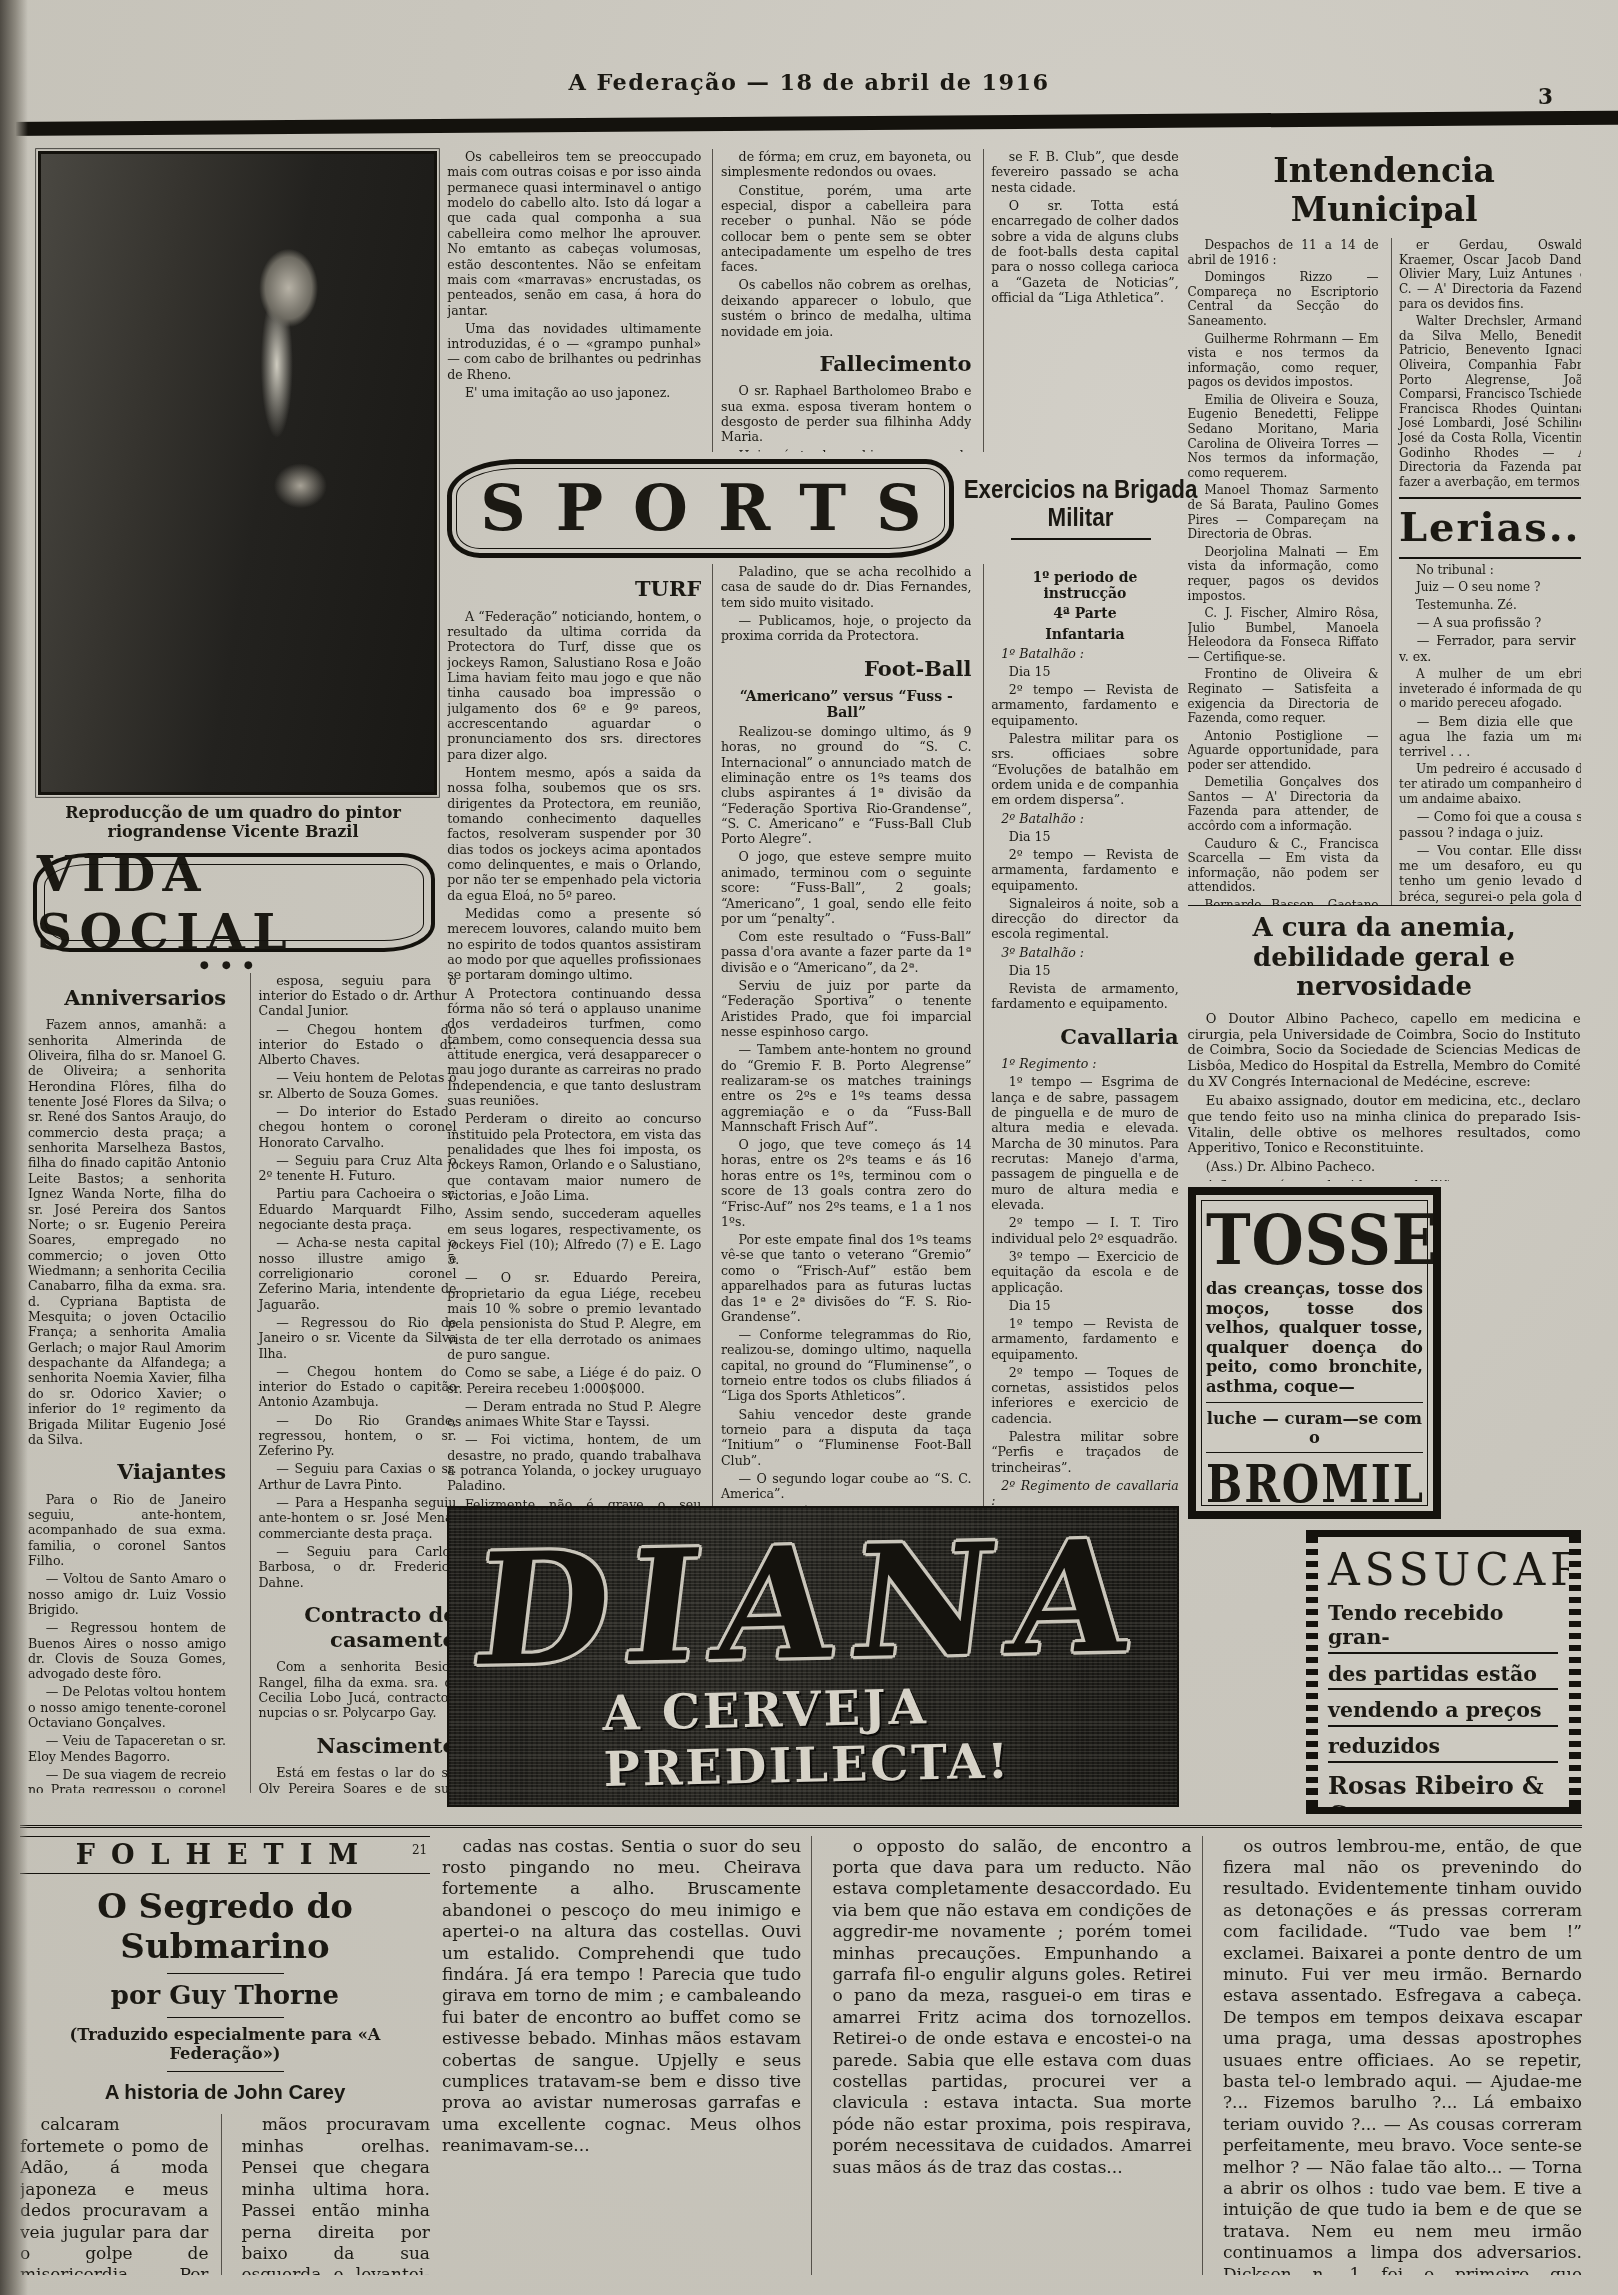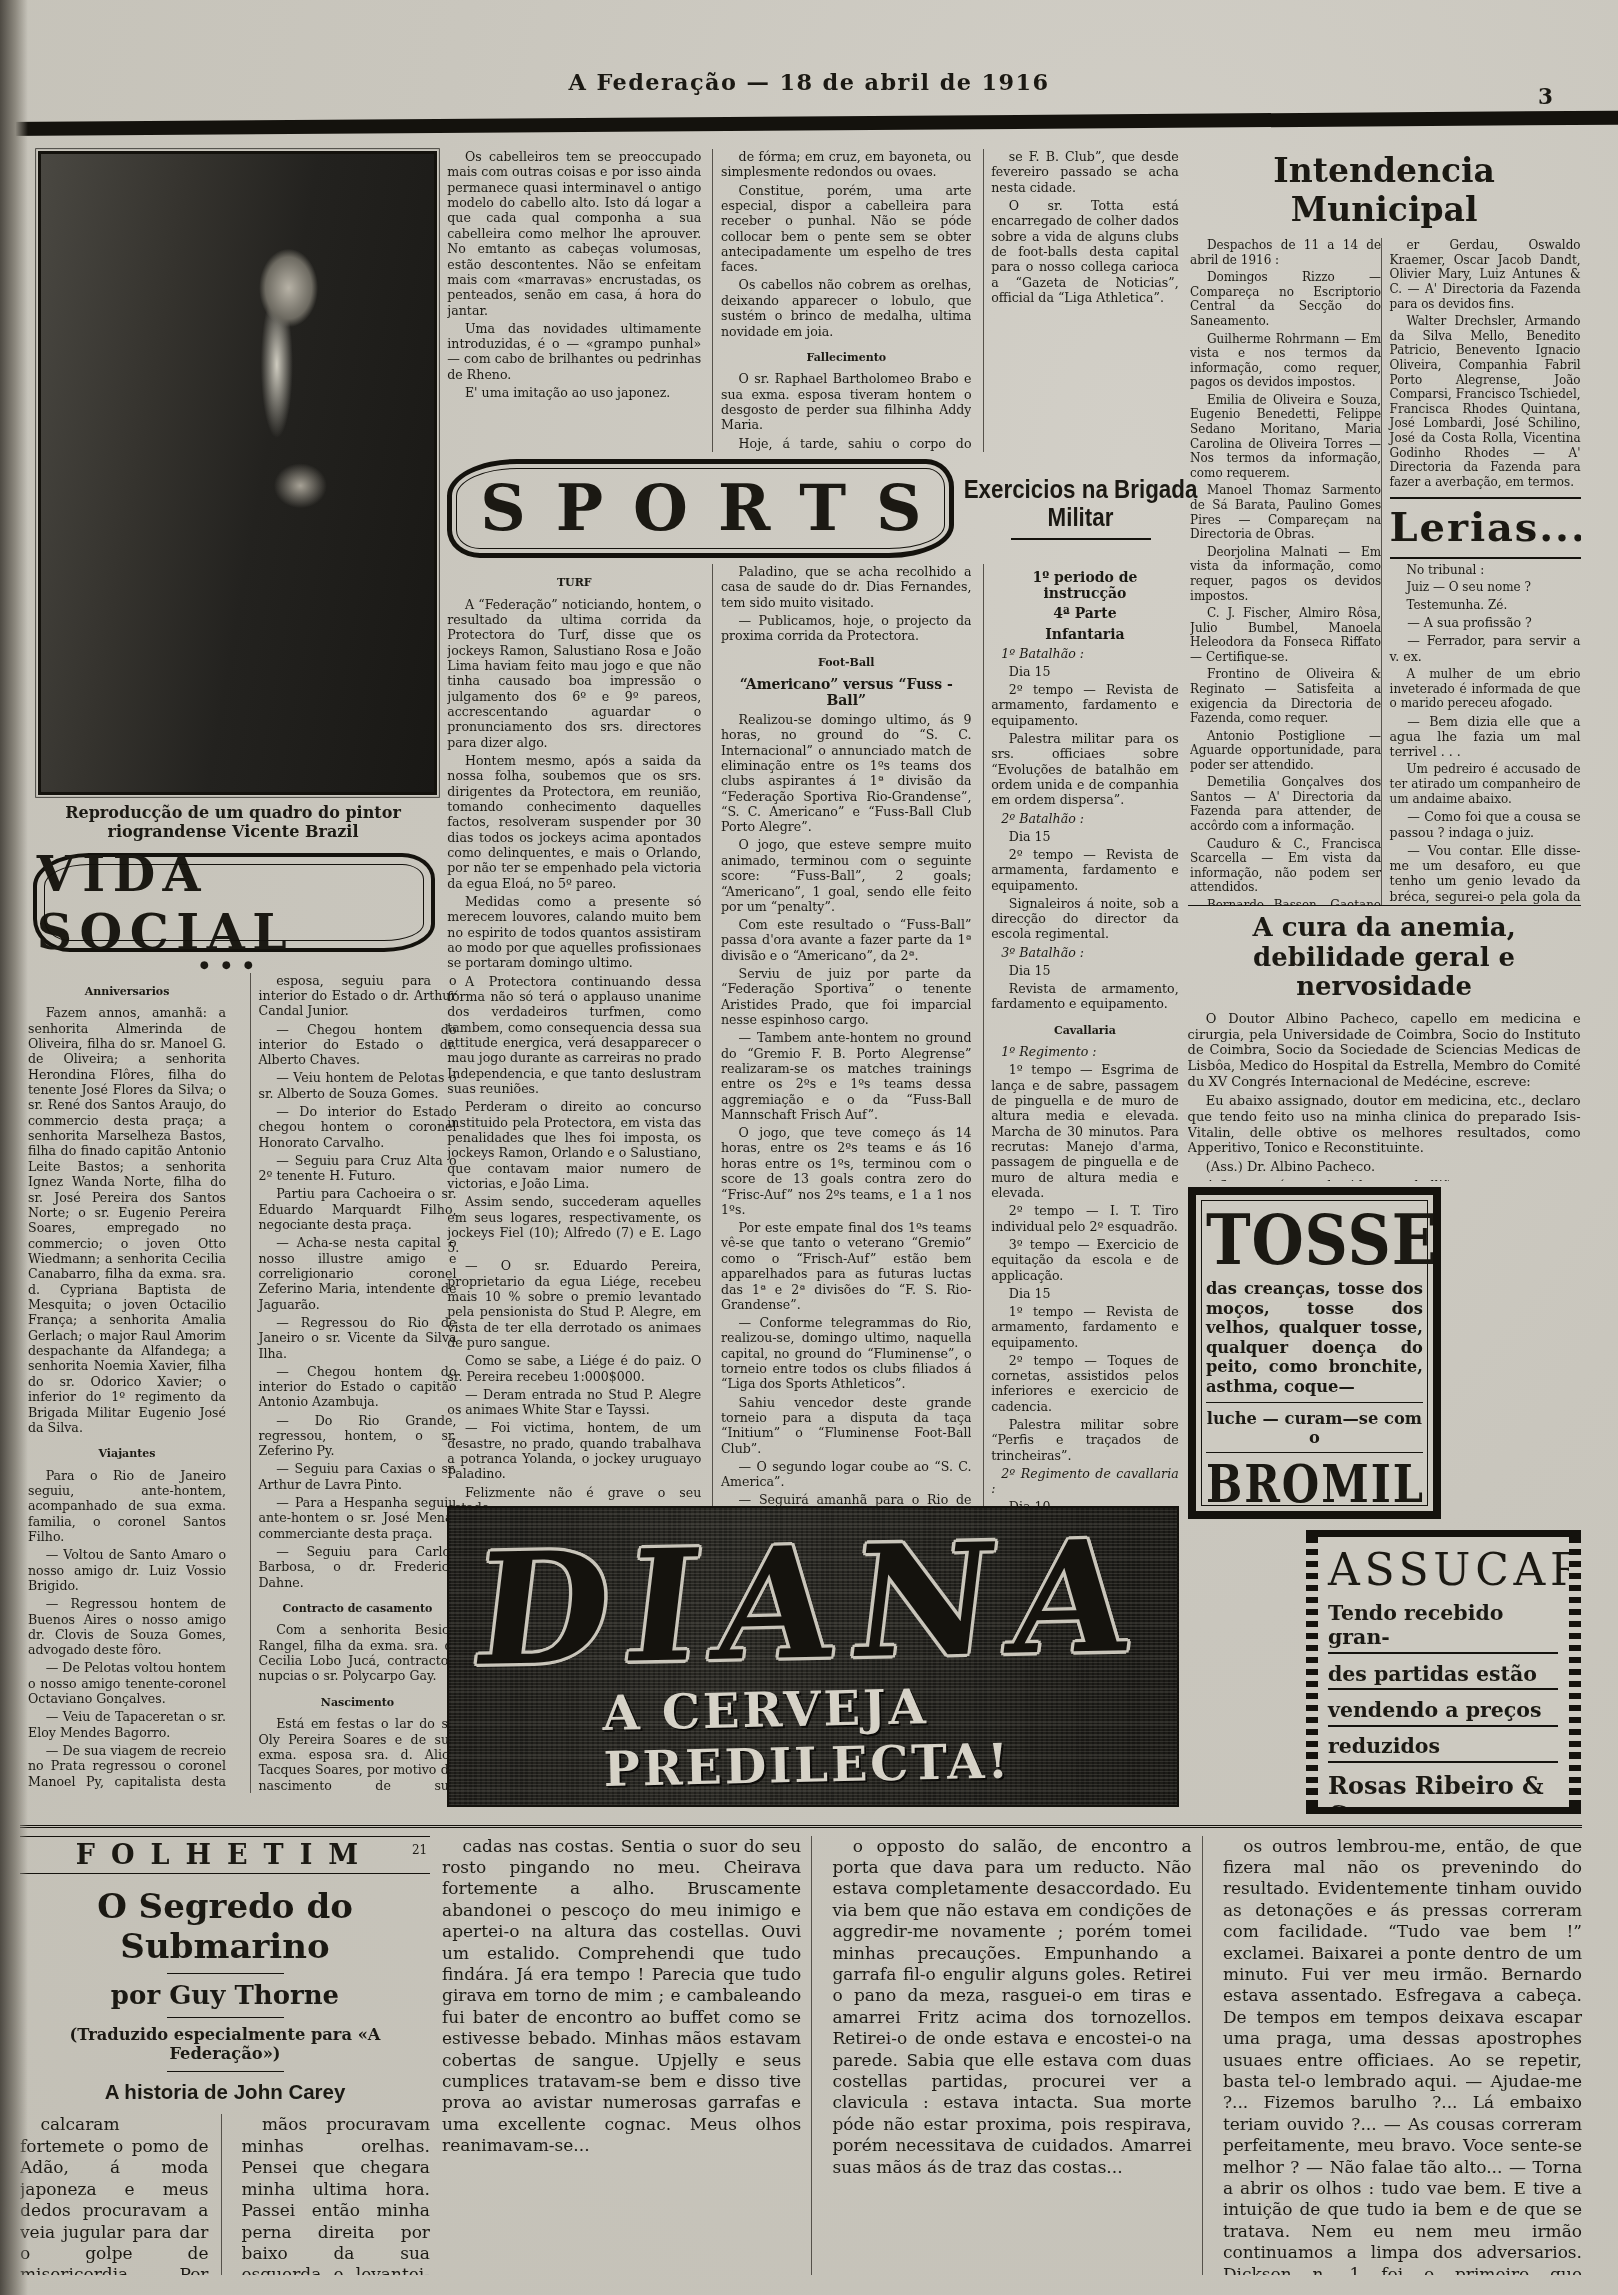--- a/index.html
+++ b/index.html
@@ -14,21 +14,21 @@
   .toprule{position:absolute;top:122px;left:0;width:102%;height:14px;background:#14120d;
     transform:rotate(-0.4deg);transform-origin:left center;border-radius:4.7px;}
   .main{position:absolute;top:149px;left:28px;width:1562px;height:1666px;display:flex;gap:9.3px;}
   .colL{width:410px;flex:none;}
   .colM{width:731px;flex:none;display:grid;grid-template-columns:254px 259px 196px;
     column-gap:11.2px;grid-template-rows:303px 112px 942px 301px;}
   .colR{width:393px;flex:none;overflow:hidden;}
   
   .bp,.bd,.bi{font-size:12.6px;line-height:1.22;text-align:justify;margin:0 0 2.8px 0;text-indent:1.4em;}
   .bi{font-style:italic;text-indent:.8em;}
-  .bh{font-weight:bold;text-align:center;font-size:11px;margin:12px 0 7.5px;}
+  .bh{font-weight:bold;text-align:right;font-size:21px;margin:12px 0 7.5px;}
   .bs{font-weight:bold;text-align:center;font-size:14px;margin:4.7px 0 3.7px;}
   .txt{overflow:hidden;}
   .vdiv{border-left:0.9px solid #55514a;padding-left:7.5px;}
   
   .photo{height:638px;margin:1.9px 0.9px 0 10.3px;border:3.7px solid #14120d;box-shadow:0 0 0 1.9px #c9c6bd,0 0 0 2.8px #3a3833;
     background:
       radial-gradient(ellipse 42px 56px at 63% 21%, #b7b2a6 0%, #6d6a61 55%, rgba(0,0,0,0) 70%),
       radial-gradient(ellipse 21.4px 98px at 60% 33%, #cfccc0 0%, rgba(0,0,0,0) 75%),
       radial-gradient(ellipse 33px 28px at 66% 52%, #a7a296 0%, rgba(0,0,0,0) 80%),
       linear-gradient(100deg, #4a4842 0%, #35332e 30%, #23221f 55%, #191815 100%),
@@ -55,21 +55,21 @@
      repeating-linear-gradient(0deg, rgba(200,196,186,.13) 0 1.4px, rgba(0,0,0,0) 1.4px 3.3px),
      repeating-linear-gradient(90deg, rgba(0,0,0,.25) 0 2.3px, rgba(0,0,0,0) 2.3px 5.1px),
      linear-gradient(95deg,#201f1b,#2b2a25 40%,#1c1b17);}
   .dword{position:absolute;top:3.7px;left:28px;font-size:154px;font-weight:bold;letter-spacing:17px;
     transform:skewX(-8deg) rotate(-1.2deg);color:#14120d;
     text-shadow:-2.3px -2.3px 0 #c9c5ba,2.3px -2.3px 0 #c9c5ba,-2.3px 2.3px 0 #c9c5ba,2.3px 2.3px 0 #c9c5ba,0 -3.3px 0 #c9c5ba,0 3.3px 0 #c9c5ba,-3.3px 0 0 #c9c5ba,3.3px 0 0 #c9c5ba;}
   .dslogan{position:absolute;bottom:14px;left:154px;font-size:48px;font-weight:bold;letter-spacing:2.8px;
     transform:rotate(-1.2deg);color:#d6d2c7;text-shadow:1.9px 1.9px 0 #0d0c0a;}
   
   .inttitle{font-size:33px;font-weight:bold;text-align:center;margin:1.9px 0 9.3px;}
-  .intcols{display:flex;gap:0;height:667px;overflow:hidden;justify-content:flex-end;}
+  .intcols{display:flex;gap:12px;height:667px;overflow:hidden;}
   .iacol{width:191px;flex:none;overflow:hidden;font-size:12px;}
   .iacol .bp{font-size:12px;}
   .leriasrule{width:196px;border-top:2.8px solid #14120d;margin:7.5px auto 3.7px;}
   .leriastitle{font-size:40px;font-weight:bold;text-align:center;letter-spacing:1.9px;margin:0;}
   .anemia{border-top:1.4px solid #14120d;padding-top:6.5px;height:268px;overflow:hidden;}
   .antitle{font-size:26px;font-weight:bold;text-align:center;line-height:1.15;margin:0 0 8.4px;}
   .anemia .bp{font-size:13px;}
   .bromil{width:217px;height:301px;border:8.4px solid #14120d;outline:1.9px solid #14120d;outline-offset:-14px;
     padding:7.5px 10.3px;margin-top:6.5px;overflow:hidden;background:#cdcac1;}
   .tosse{font-size:60px;font-weight:bold;text-align:center;letter-spacing:0.9px;margin:1.9px 0 4.7px;transform:scaleY(1.15);}

